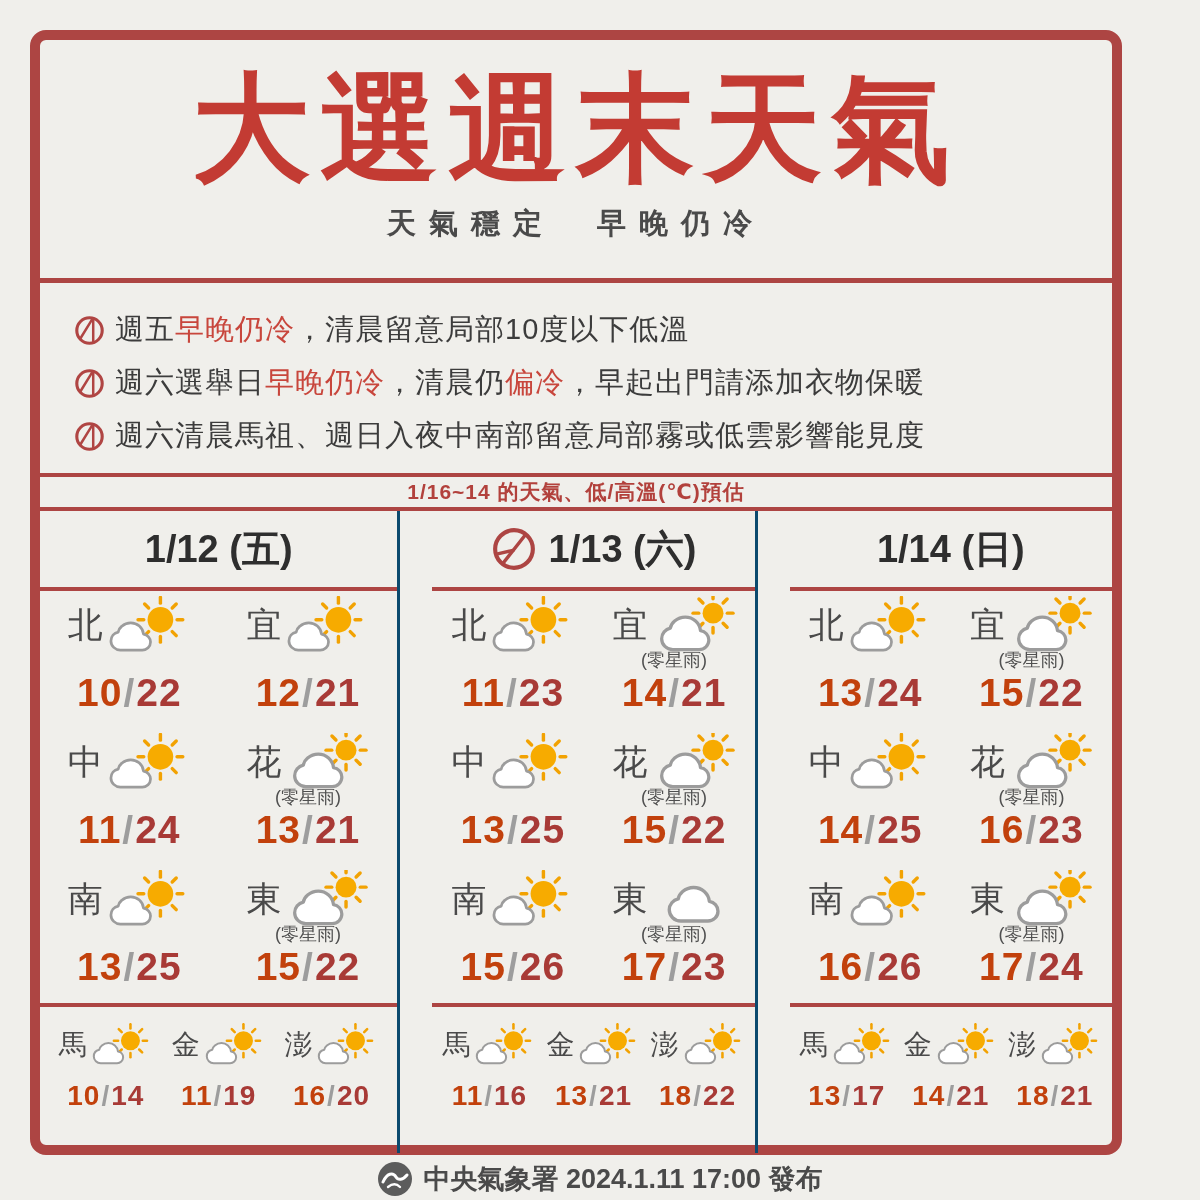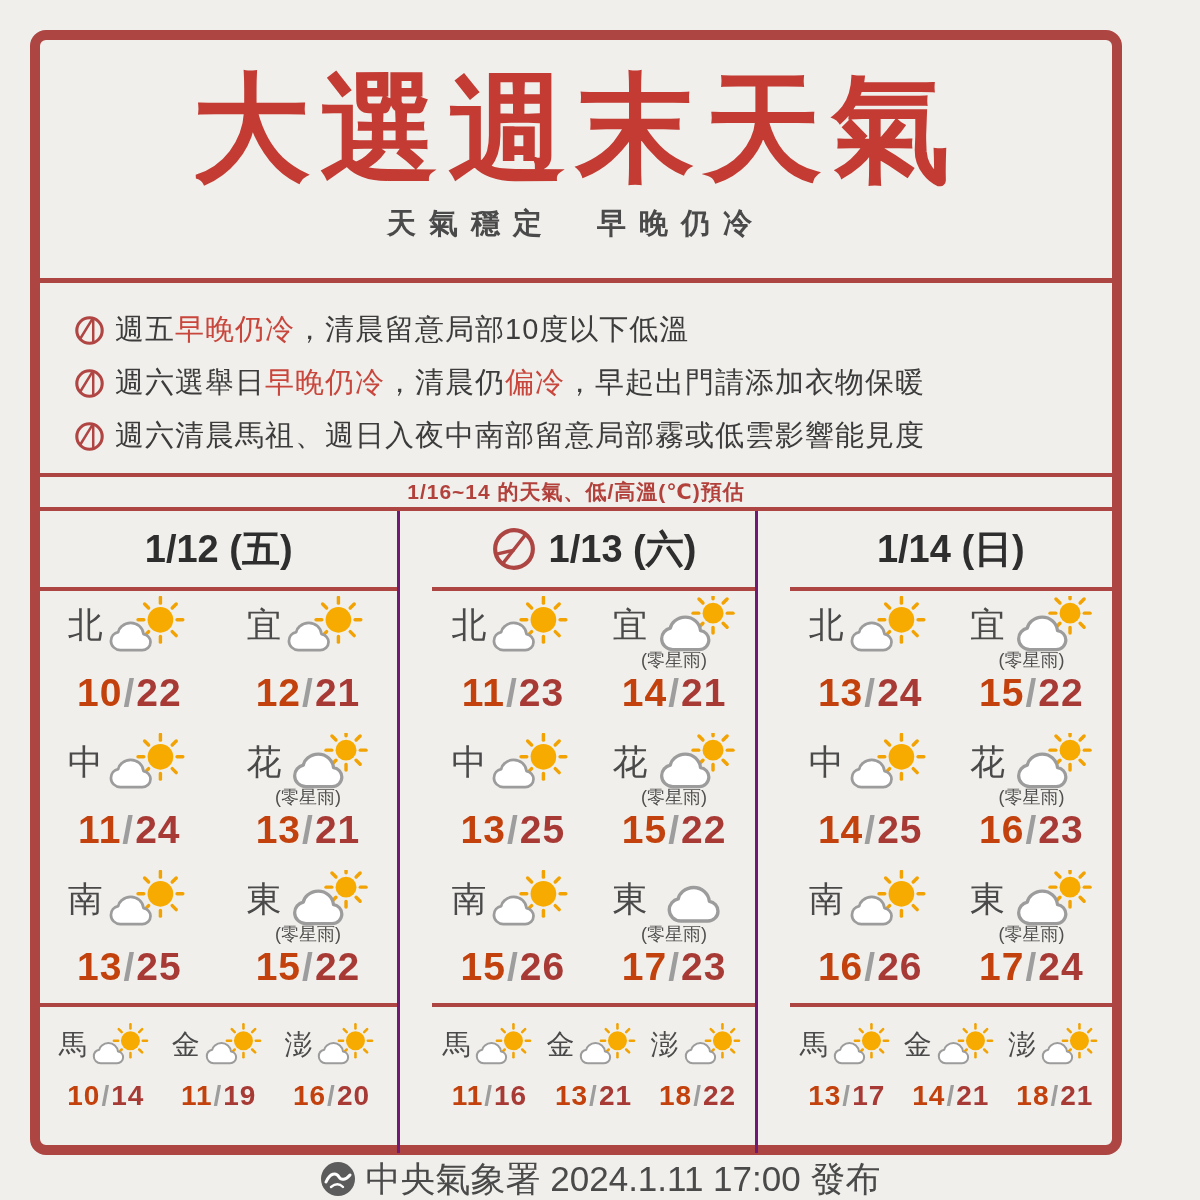--- a/index.html
+++ b/index.html
@@ -34,21 +34,21 @@
   .note-text .red{color:#C8463C;}
   .stamp-sm{width:31px;height:31px;flex:0 0 31px;}
   
   .caption-band{
     box-sizing:border-box;border-top:4px solid #AD4543;border-bottom:4px solid #AD4543;
     height:38px;display:flex;align-items:center;justify-content:center;
     font-size:21px;font-weight:700;color:#B2413C;letter-spacing:1px;
   }
   
   .days-grid{display:grid;grid-template-columns:1fr 1fr 1fr;}
-  .day-col + .day-col{border-left:3px solid #701a75;padding-left:32px;}
+  .day-col + .day-col{border-left:3px solid #0c4a6e;padding-left:32px;}
   .day-header{
     height:80px;box-sizing:border-box;border-bottom:4px solid #AD4543;
     display:flex;align-items:center;justify-content:center;gap:12px;
     font-size:38px;font-weight:700;color:#2E2E2E;
   }
   .stamp-lg{width:46px;height:46px;}
   .regions-grid{
     height:416px;box-sizing:border-box;border-bottom:4px solid #AD4543;
     display:grid;grid-template-columns:1fr 1fr;grid-template-rows:repeat(3,137px);
     padding-top:5px;justify-items:center;
@@ -64,21 +64,21 @@
   .high{color:#A83A36;text-align:center;}
   
   .islands-row{height:130px;display:flex;justify-content:space-evenly;align-items:flex-start;padding-top:16px;}
   .island .rname{font-size:28px;}
   .island .wicon{width:62px;height:44px;}
   .island .temps{font-size:28px;margin-top:14px;}
   
   .footer{
     position:absolute;left:0;top:1158px;width:1200px;height:42px;
     display:flex;align-items:center;justify-content:center;gap:10px;
-    font-size:35px;color:#4A4A4A;font-weight:400;
+    font-size:27px;color:#4A4A4A;font-weight:700;
   }
   .logo{width:36px;height:36px;}
 </style>
 </head>
 <body>
 
 <div class="page">
   <div class="card">
     <div class="title-block">
       <h1>大選週末天氣</h1>

